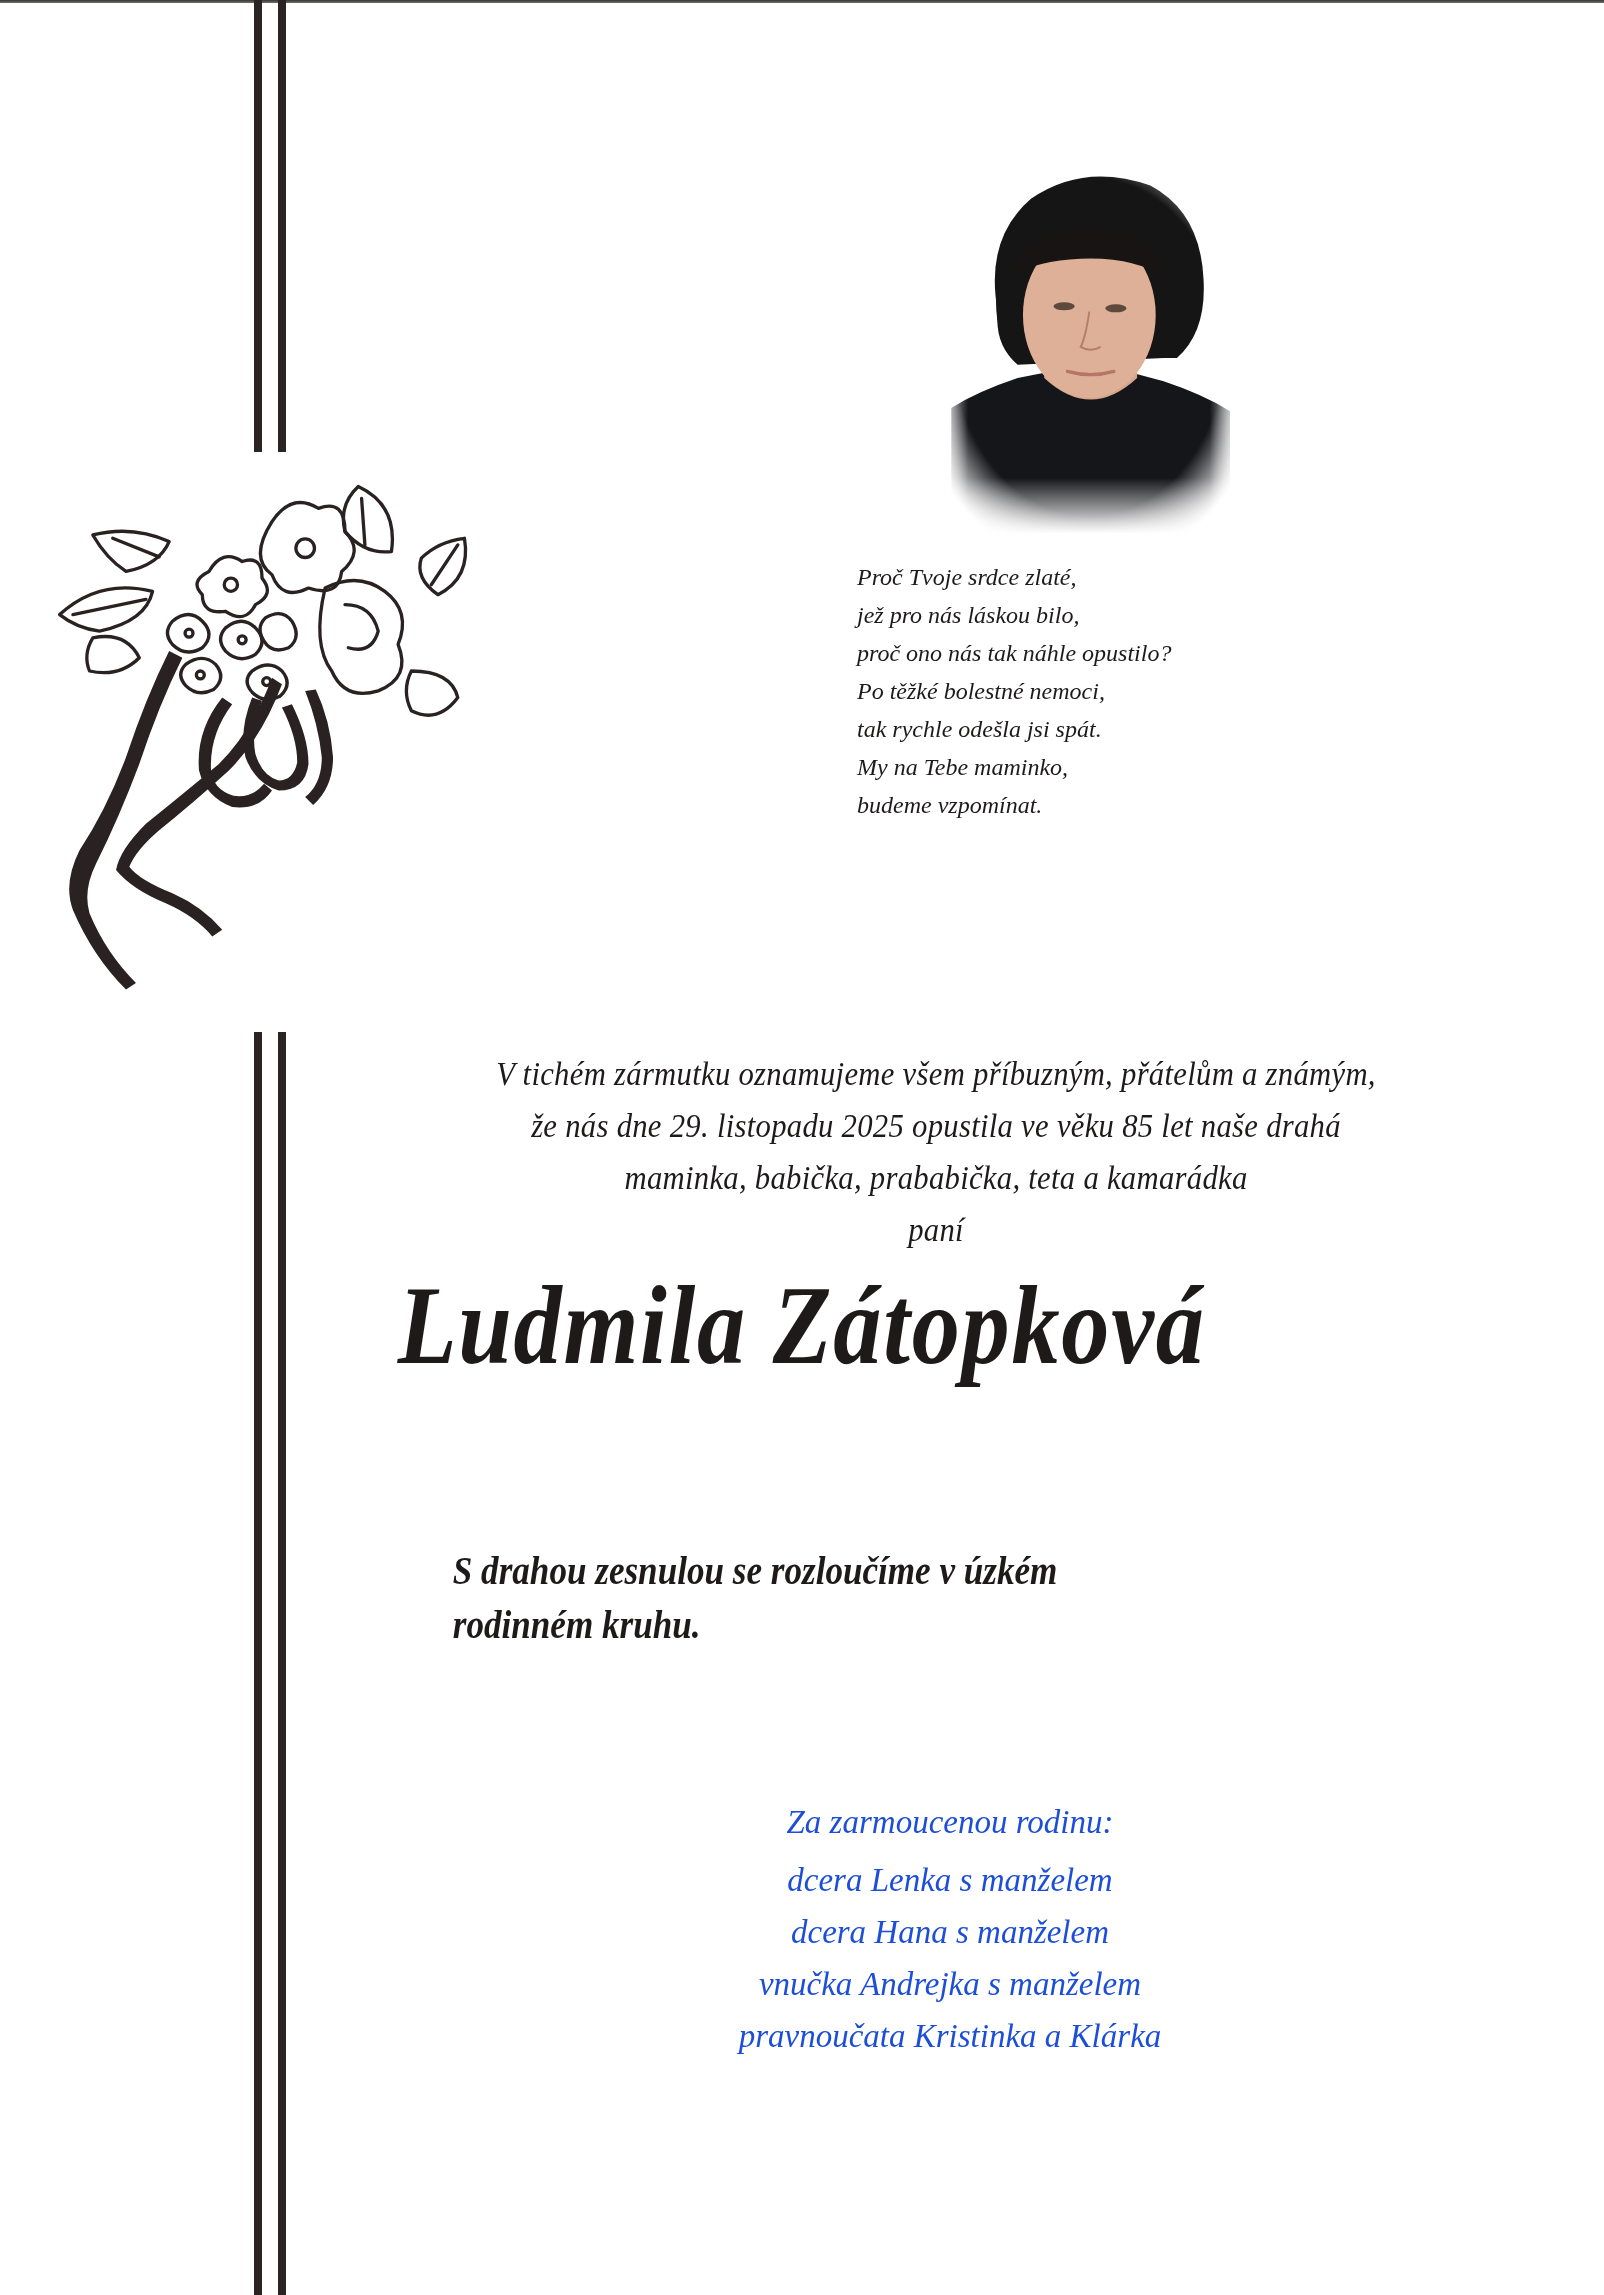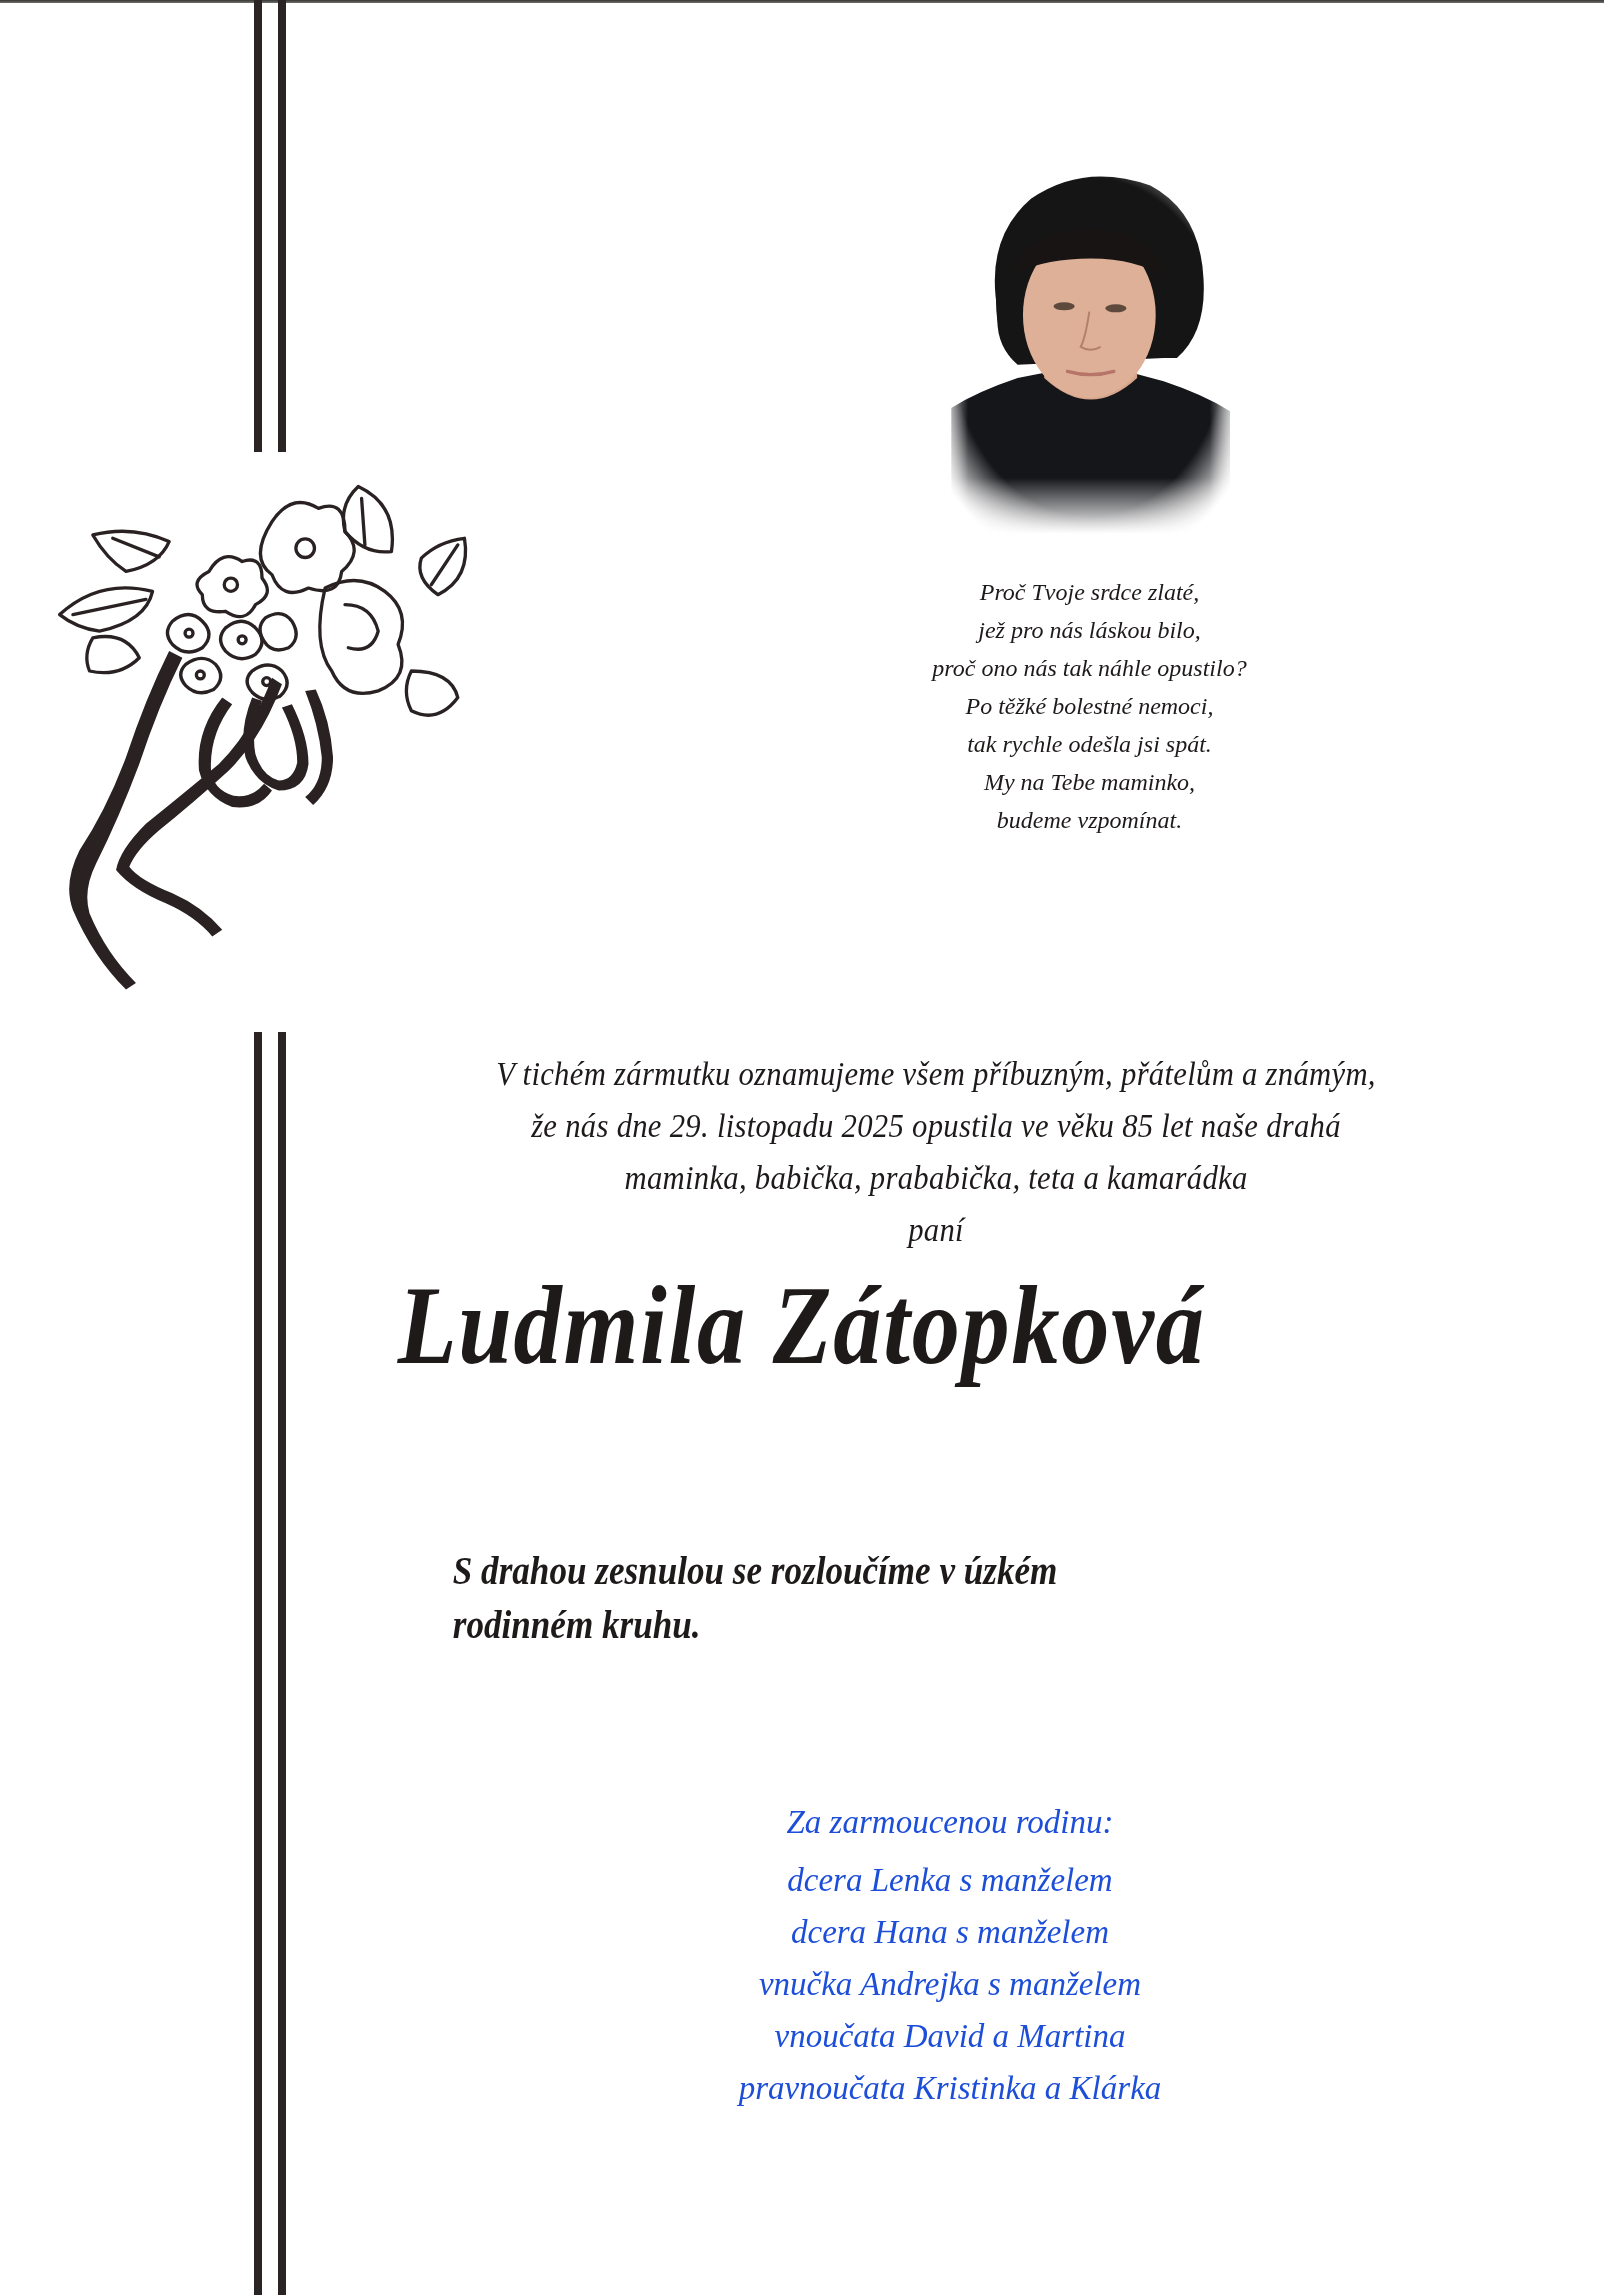--- a/index.html
+++ b/index.html
@@ -29,23 +29,22 @@
     .photo {
       position: absolute;
       left: 938px; top: 159px;
       width: 302px; height: 375px;
       overflow: hidden;
       background: #ffffff;
     }
     .photo svg { display: block; }
     .poem {
       position: absolute;
-      left: 857px; top: 573px;
+      left: 857px; top: 558px;
       width: 465px;
-      text-align: center;
       font-style: italic;
       font-size: 24px;
       line-height: 38px;
       color: #1e1a1a;
     }
     .poem div { white-space: nowrap; }
     .announce {
       position: absolute;
       left: 345px; top: 1000px;
       width: 1182px;
@@ -221,16 +220,15 @@
 <div class="farewell">
   <div>S drahou zesnulou se rozloučíme v úzkém</div>
   <div>rodinném kruhu.</div>
 </div>
 
 <div class="family">
   <div class="lead">Za zarmoucenou rodinu:</div>
   <div class="member">dcera Lenka s manželem</div>
   <div class="member">dcera Hana s manželem</div>
   <div class="member">vnučka Andrejka s manželem</div>
-  <div class="member">vnoučata David a Martina</div>
   <div class="member">pravnoučata Kristinka a Klárka</div>
 </div>
 
 
 </body></html>

